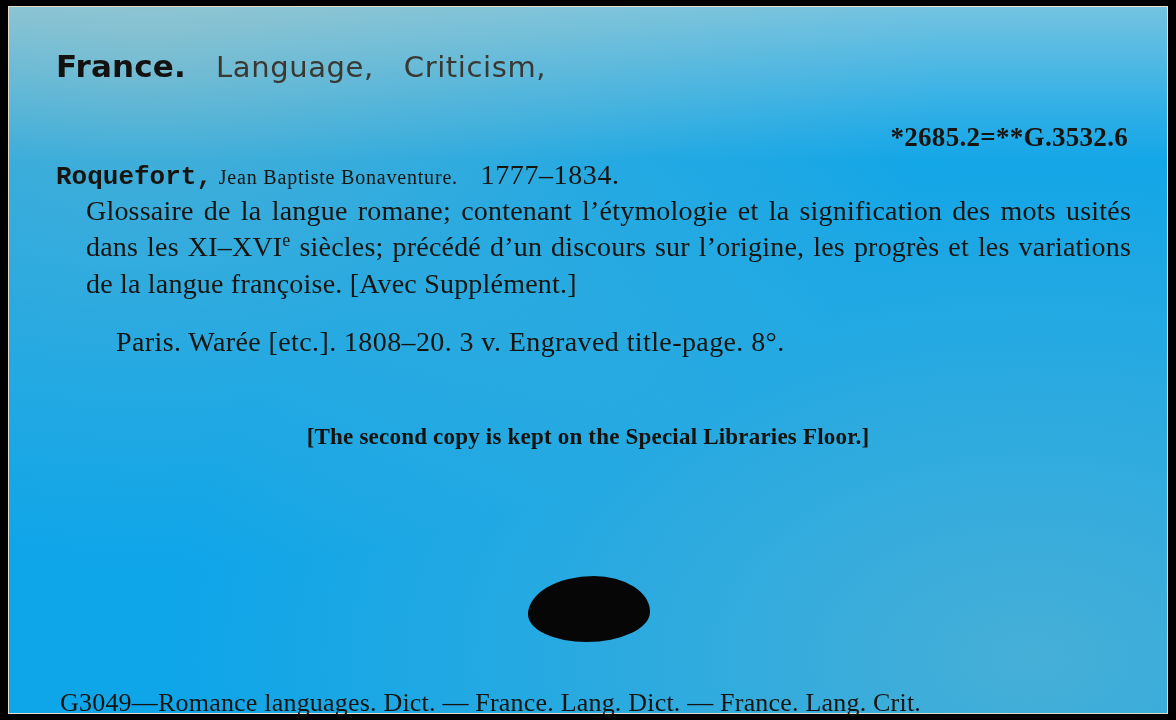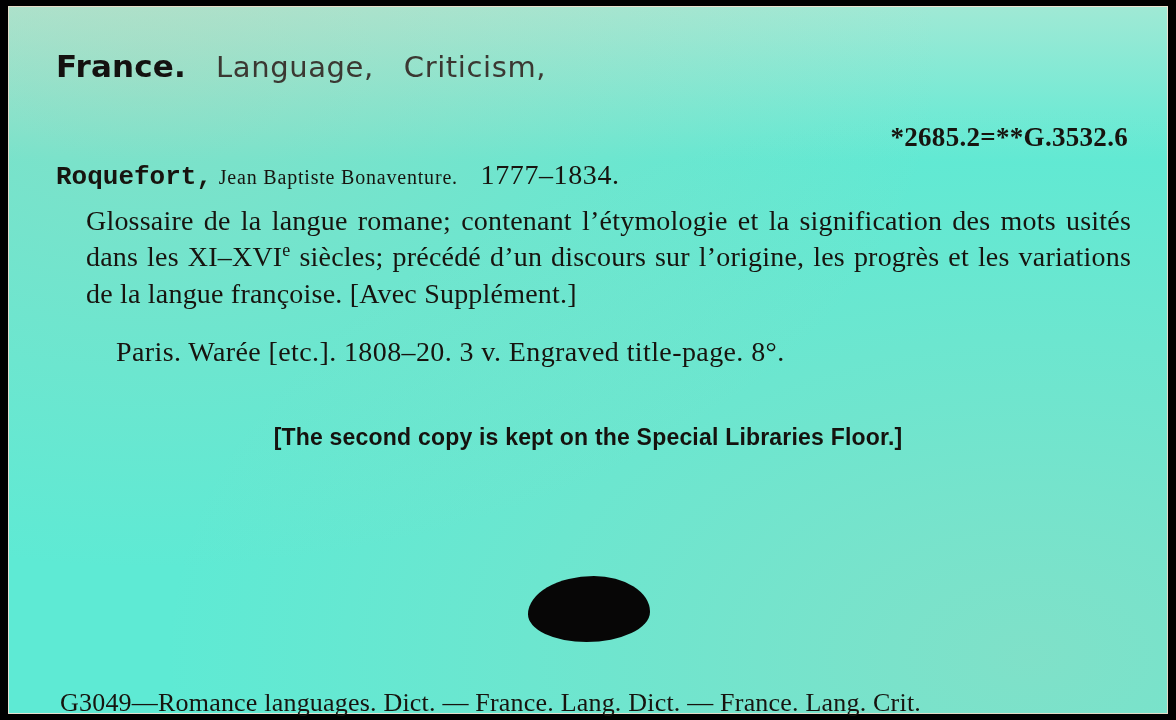--- a/index.html
+++ b/index.html
@@ -12,21 +12,21 @@
     height: 720px;
     overflow: hidden;
     font-family: "Liberation Serif", serif;
   }
   .card {
     position: absolute;
     left: 8px;
     top: 6px;
     width: 1160px;
     height: 708px;
-    background: #5eead4;
+    background: #0ea5e9;
     box-shadow: inset 0 0 0 1px #e6e0d0;
   }
   
   .card::before {
     content: "";
     position: absolute;
     inset: 0;
     pointer-events: none;
     background:
       radial-gradient(ellipse at 12% 8%, rgba(214,200,170,0.30), rgba(250,246,236,0) 55%),
@@ -89,21 +89,21 @@
     letter-spacing: 0.8px;
   }
   .author-line .dates {
     font-family: "Liberation Serif", serif;
     font-size: 28px;
     margin-left: 16px;
     letter-spacing: 0.6px;
   }
 
   .title-block {
-    margin-top: 10px;
+    margin-top: 0;
     margin-left: 30px;
     font-size: 28px;
     line-height: 1.30;
     text-align: justify;
     width: 1045px;
     letter-spacing: 0.2px;
   }
   .title-block .sup {
     font-size: 18px;
     vertical-align: super;
@@ -116,21 +116,21 @@
     letter-spacing: 0.4px;
     white-space: nowrap;
   }
 
   .note {
     position: absolute;
     left: 0;
     right: 0;
     top: 418px;
     text-align: center;
-    font-family: Liberation Sans, sans-serif;
+    font-family: Liberation Serif, serif;
     font-weight: bold;
     font-size: 23px;
     color: #15120e;
     letter-spacing: 0.2px;
   }
 
   .blot {
     position: absolute;
     left: 520px;
     top: 570px;

